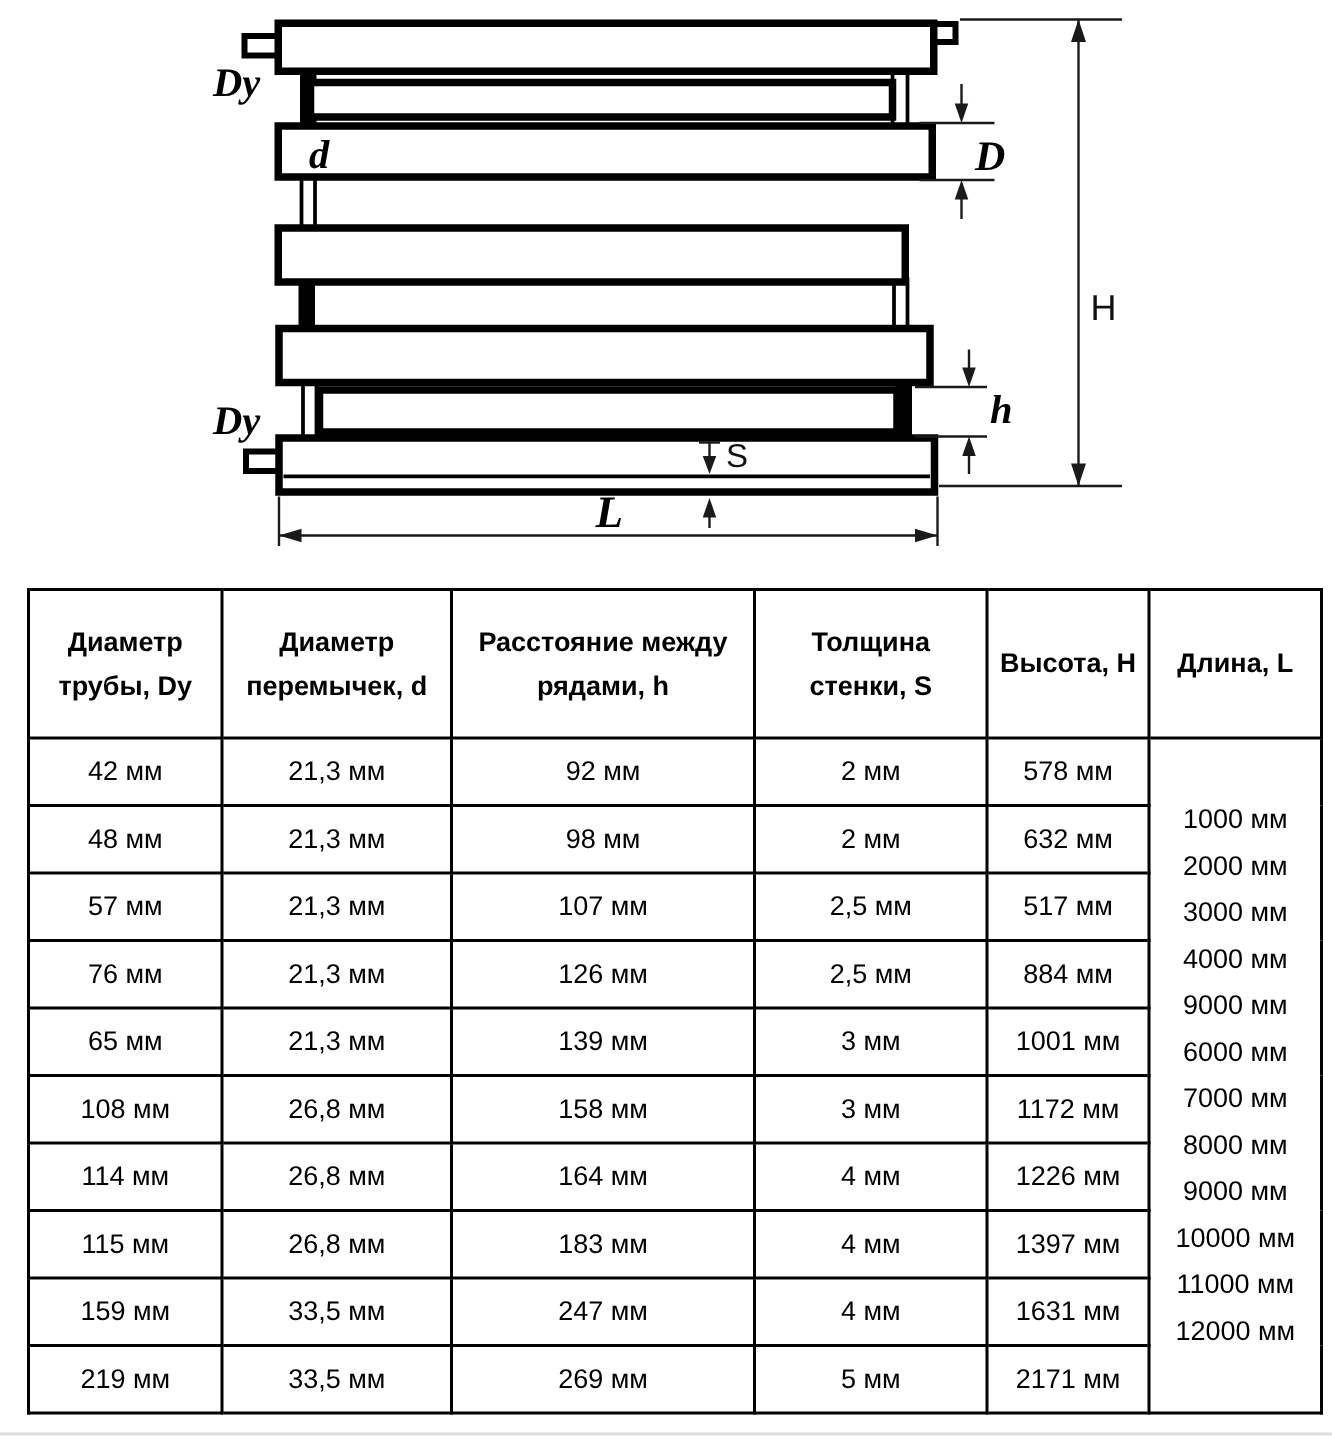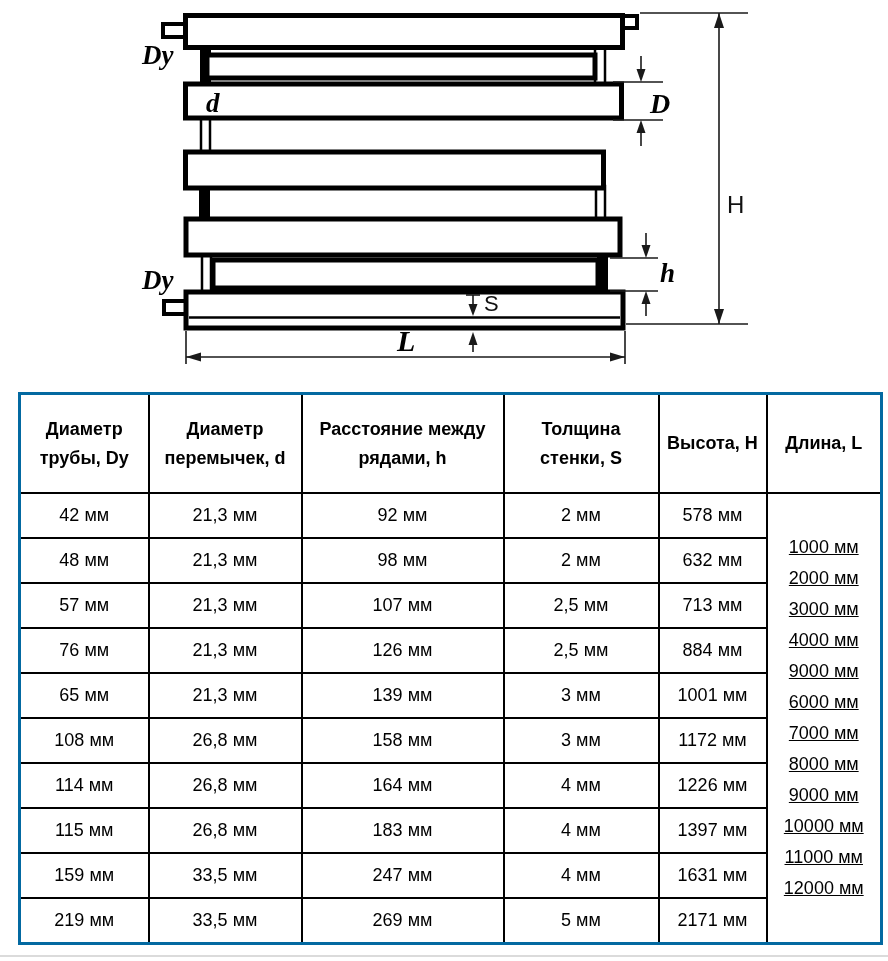--- a/index.html
+++ b/index.html
@@ -9,26 +9,26 @@
   .lbl-serif{font-family:"Liberation Serif",serif;font-style:italic;font-weight:bold;fill:#000;}
   .lbl-sans{font-family:"Liberation Sans",sans-serif;fill:#111;}
   .pipe{fill:#fff;stroke:#000;stroke-width:5;}
   .jumper-solid{fill:#000;stroke:none;}
   .jumper-hollow{fill:#fff;stroke:#000;stroke-width:2.5;}
   .stub{fill:#fff;stroke:#000;stroke-width:4;}
   .dim{stroke:#1a1a1a;stroke-width:1.6;fill:none;}
   .dimhead{fill:#1a1a1a;stroke:none;}
   .wall-line{stroke:#000;stroke-width:2.5;}
   table.spec{position:absolute;left:18px;top:392px;width:862px;border-collapse:collapse;
-             table-layout:fixed;border:3px solid #0369a1;background:#fff;}
+             table-layout:fixed;border:1px solid #0369a1;background:#fff;}
   table.spec th,table.spec td{border:2px solid #000;text-align:center;vertical-align:middle;
              padding:0;font-family:"Liberation Sans",sans-serif;}
   table.spec th{height:97px;font-size:18px;font-weight:bold;line-height:29px;white-space:pre-line;}
   table.spec td{height:43px;font-size:18px;font-weight:normal;}
-  td.len-cell div{line-height:31px;font-size:18px;text-decoration:underline;}
+  td.len-cell div{line-height:31px;font-size:18px;}
   .img-edge-line{position:absolute;left:0;top:955px;width:888px;height:2px;background:#cccccc;opacity:.7;}
 </style>
 </head>
 <body>
 
 <div class="page">
 
   <svg class="diagram" viewBox="0 0 888 391" xmlns="http://www.w3.org/2000/svg">
 
     <rect class="jumper-solid" x="200" y="46" width="11" height="40"></rect>
@@ -144,21 +144,21 @@
           <td>21,3 мм</td>
           <td>98 мм</td>
           <td>2 мм</td>
           <td>632 мм</td>
         </tr>
         <tr>
           <td>57 мм</td>
           <td>21,3 мм</td>
           <td>107 мм</td>
           <td>2,5 мм</td>
-          <td>713 мм</td>
+          <td>517 мм</td>
         </tr>
         <tr>
           <td>76 мм</td>
           <td>21,3 мм</td>
           <td>126 мм</td>
           <td>2,5 мм</td>
           <td>884 мм</td>
         </tr>
         <tr>
           <td>65 мм</td>

